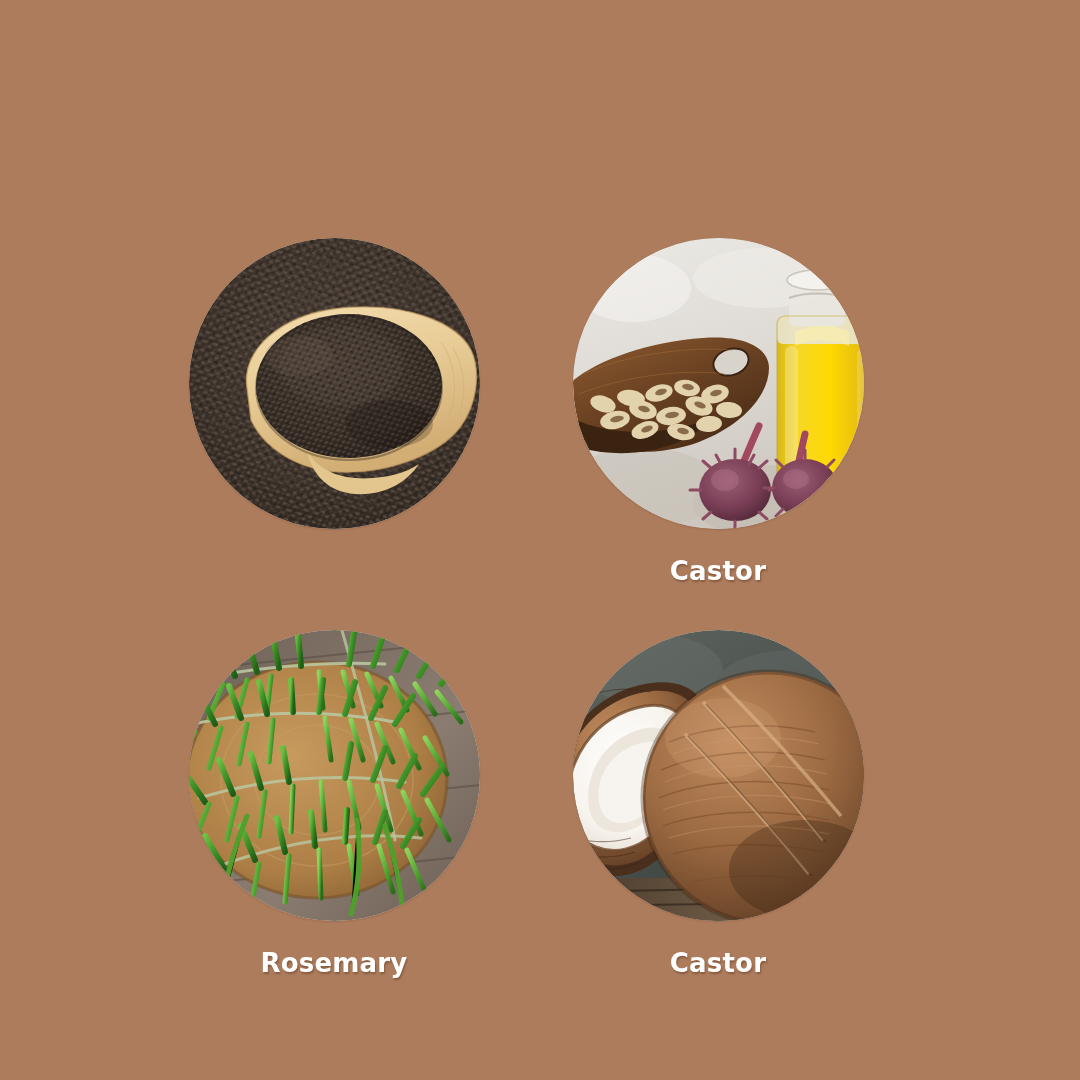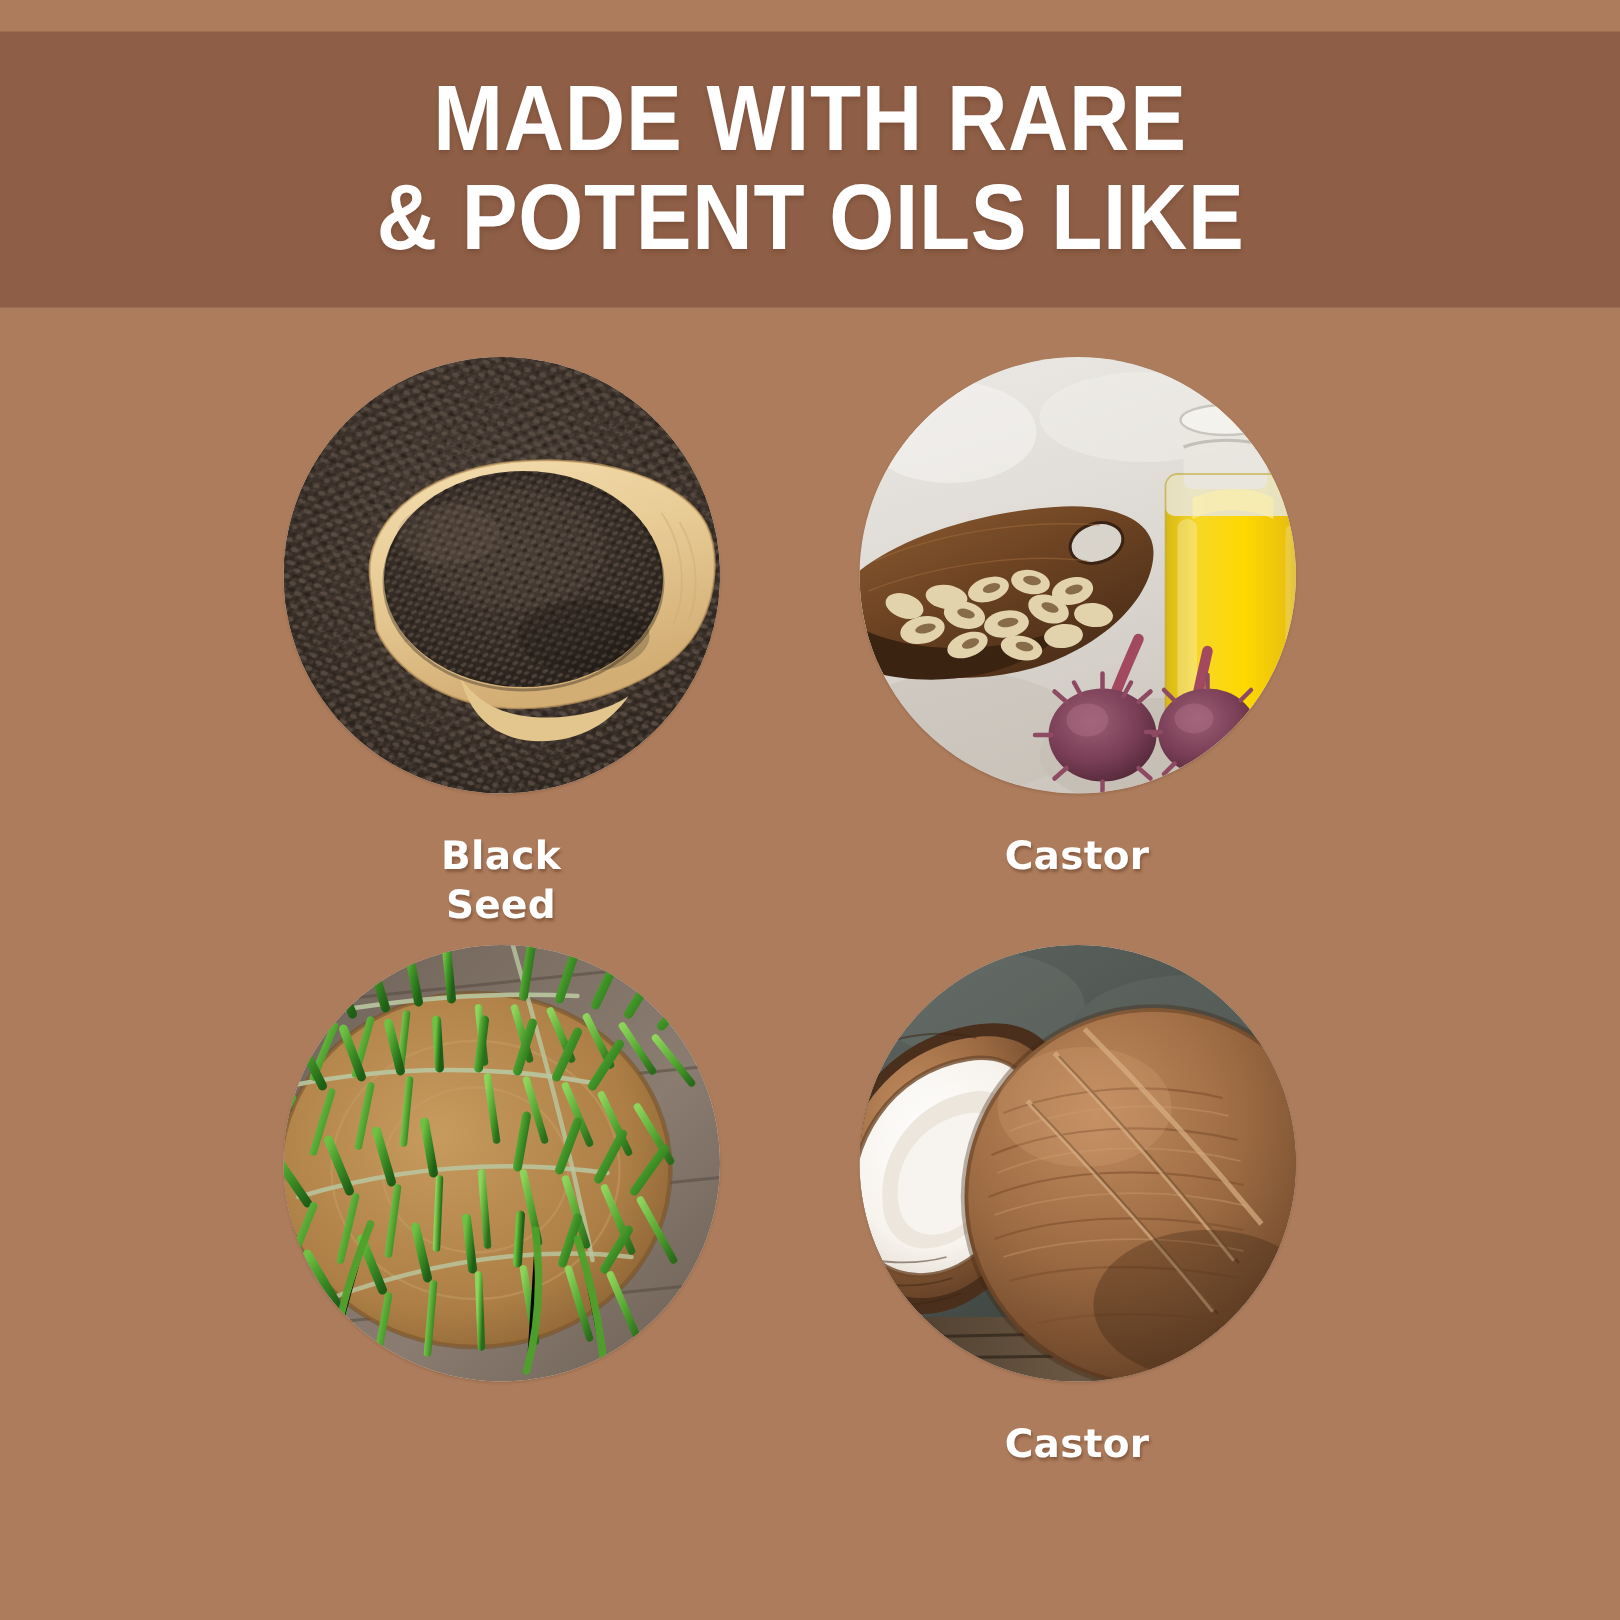--- a/index.html
+++ b/index.html
@@ -91,24 +91,20 @@
     letter-spacing: 0.2px;
     text-shadow: 1px 2px 2px rgba(92,54,33,0.45);
   }
   .caption .ln { display: block; }
 </style>
 </head>
 <body>
 
 <div id="poster">
 
-  <div class="header-band">
-    <div class="headline">MADE WITH RARE</div>
-    <div class="headline">&amp; POTENT OILS LIKE</div>
-  </div>
 
   <div class="grid">
 
     <div class="cell cell-r1 cell-c1">
       <div class="photo">
         <svg viewBox="0 0 291 291" xmlns="http://www.w3.org/2000/svg" aria-hidden="true">
           <defs>
             <radialGradient id="bsBed" cx="50%" cy="40%" r="75%">
               <stop offset="0%" stop-color="#4b4039"></stop>
               <stop offset="60%" stop-color="#3a3029"></stop>
@@ -169,24 +165,20 @@
             <ellipse cx="152" cy="128" rx="62" ry="40" fill="#4d4139" opacity="0.35"></ellipse>
             <ellipse cx="152" cy="128" rx="62" ry="40" fill="url(#seedTexFine)" opacity="0.6"></ellipse>
             <ellipse cx="160" cy="150" rx="93" ry="72" fill="none" stroke="#1d1713" stroke-width="2" opacity="0.35"></ellipse>
 
             <ellipse cx="110" cy="118" rx="34" ry="20" fill="#7b6a5b" opacity="0.18"></ellipse>
             <ellipse cx="200" cy="186" rx="44" ry="24" fill="#120e0b" opacity="0.22"></ellipse>
             <rect width="291" height="291" fill="none"></rect>
           </g>
         </svg>
       </div>
-      <div class="caption">
-        <span class="ln">Black</span>
-        <span class="ln">Seed</span>
-      </div>
     </div>
 
     <div class="cell cell-r1 cell-c2">
       <div class="photo">
         <svg viewBox="0 0 291 291" xmlns="http://www.w3.org/2000/svg" aria-hidden="true">
           <defs>
             <linearGradient id="cstBg" x1="0%" y1="0%" x2="30%" y2="100%">
               <stop offset="0%" stop-color="#eceae6"></stop>
               <stop offset="55%" stop-color="#ddd9d3"></stop>
               <stop offset="100%" stop-color="#cdc7bf"></stop>
@@ -471,20 +463,23 @@
 
               <g stroke="#4ea12c" stroke-width="5" opacity="0.95">
                 <path d="M196 196 C206 228 212 258 214 286"></path>
                 <path d="M168 190 C172 224 170 256 162 284"></path>
                 <path d="M58 186 C46 216 36 248 32 280"></path>
               </g>
             </g>
           </g>
         </svg>
       </div>
+      <div class="caption">
+        <span class="ln">Rosemary</span>
+      </div>
     </div>
 
     <div class="cell cell-r2 cell-c2">
       <div class="photo">
         <svg viewBox="0 0 291 291" xmlns="http://www.w3.org/2000/svg" aria-hidden="true">
           <defs>
             <linearGradient id="ccBg" x1="0%" y1="0%" x2="60%" y2="100%">
               <stop offset="0%" stop-color="#5f6661"></stop>
               <stop offset="50%" stop-color="#4d534f"></stop>
               <stop offset="100%" stop-color="#3a403c"></stop>

